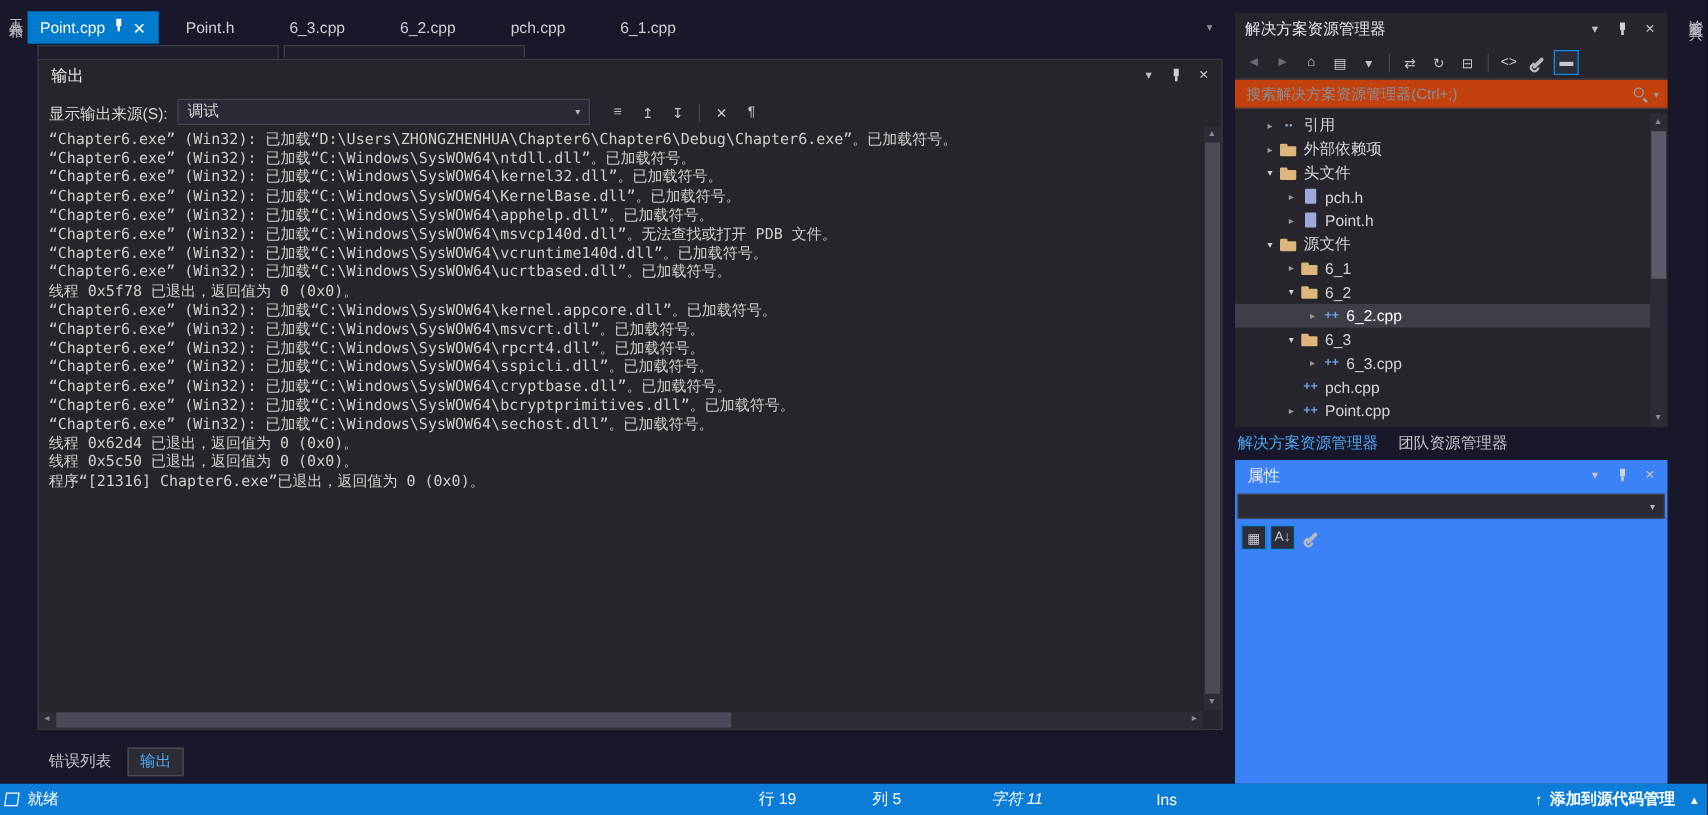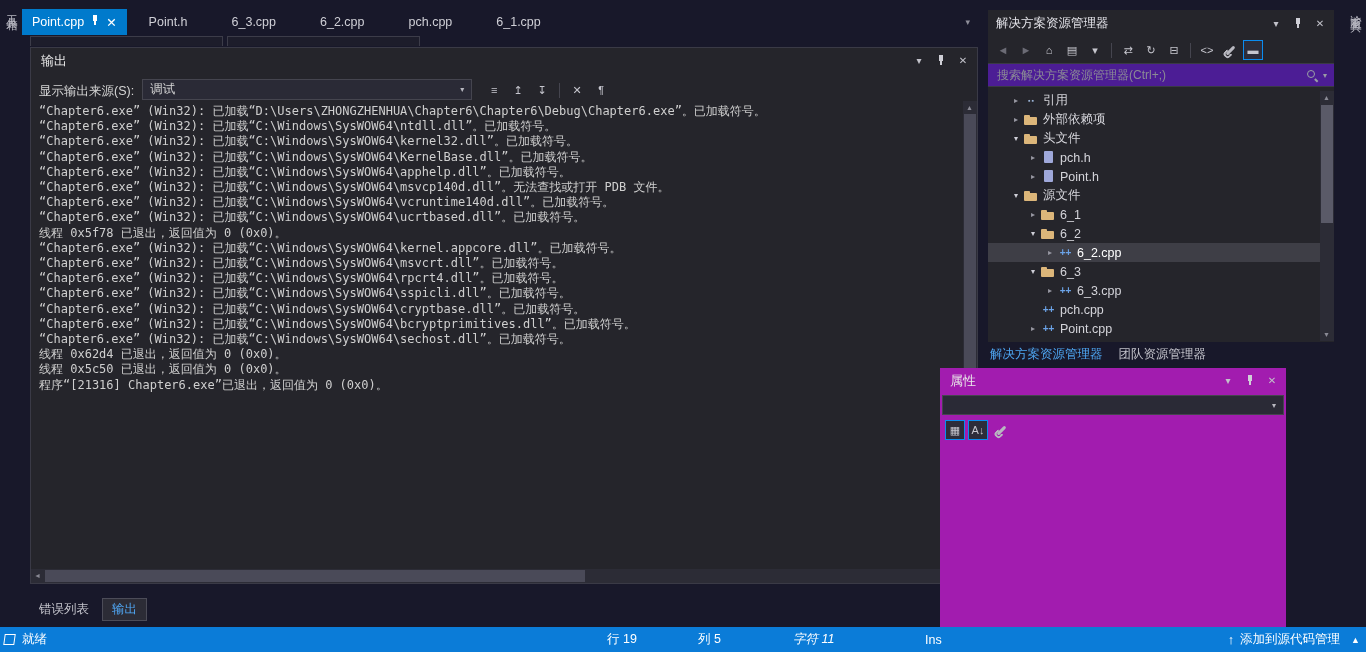--- a/index.html
+++ b/index.html
@@ -69,21 +69,21 @@
 
   
   .bottom-tool-tabs{position:absolute;left:30px;top:598px;display:flex;gap:4px;font-size:12.5px;align-items:center;height:22px;text-align:right;}
   .tool-tab{padding:2px 9px;color:#c4c4cc;cursor:default;}
   .tool-tab.active{color:#50a8f5;background:#2c2c36;border:1px solid #4c4c58;}
 
   
   .se-panel{position:absolute;left:988px;top:10px;width:346px;height:332px;background:#25252b;}
   .se-header{height:27px;display:flex;align-items:center;padding:0 4px 0 8px;font-size:12.5px;color:#e4e4ea;}
   .se-toolbar{height:26px;display:flex;align-items:center;gap:3px;padding:0 5px;}
-  .se-search{height:24px;display:flex;align-items:center;background:#4c1d95;border-top:1px solid #3a3a46;border-bottom:1px solid #3a3a46;padding:0 7px;gap:5px;}
+  .se-search{height:24px;display:flex;align-items:center;background:#c2410c;border-top:1px solid #3a3a46;border-bottom:1px solid #3a3a46;padding:0 7px;gap:5px;}
   .se-search input{flex:1;background:transparent;border:none;outline:none;color:#c9c9d1;font-size:12px;font-family:inherit;}
   .se-search input::placeholder{color:#8b8b95;}
   .mag{position:relative;display:inline-block;width:12px;height:12px;flex:none;}
   .mag::before{content:"";position:absolute;left:1px;top:1px;width:6px;height:6px;border:1.5px solid #9aa0a6;border-radius:50%;}
   .mag::after{content:"";position:absolute;left:9px;top:9px;width:4px;height:1.5px;background:#9aa0a6;transform:rotate(45deg);transform-origin:left center;}
   .search-chev{font-size:8px;color:#9a9aa5;}
 
   .se-tree{position:absolute;left:0;right:14px;top:81px;bottom:0;overflow:hidden;font-size:12.5px;}
   .trow{display:flex;align-items:center;height:19px;color:#d4d4da;cursor:default;white-space:nowrap;}
   .trow.selected{background:#3e3e46;color:#fff;}
@@ -101,36 +101,36 @@
 
   .se-vscroll{position:absolute;right:0;top:81px;bottom:1px;width:14px;background:#2c2c36;}
   .se-vscroll .thumb{position:absolute;left:1px;right:1px;top:14px;height:118px;background:#5a5a68;}
   .se-vscroll .up{top:0;left:0;}.se-vscroll .down{bottom:0;left:0;}
 
   .se-tabs{position:absolute;left:990px;top:346px;width:344px;display:flex;gap:16px;font-size:12.5px;}
   .se-tab{color:#c2c2ca;cursor:default;}
   .se-tab.active{color:#4ea6f2;}
 
   
-  .props-panel{position:absolute;left:940px;top:368px;width:346px;height:259px;background:#a21caf;}
+  .props-panel{position:absolute;left:988px;top:368px;width:346px;height:259px;background:#3b82f6;}
   .props-combo{margin:2px;height:20px;width:calc(100% - 4px);}
   .props-toolbar{height:26px;display:flex;align-items:center;gap:3px;padding:0 5px;}
   .props-content{position:absolute;left:0;right:0;top:78px;bottom:0;background:#232329;}
   .wm-shade{position:absolute;left:0;right:0;bottom:0;height:72px;background:rgba(6,6,10,0.6);
             display:flex;flex-direction:column;justify-content:center;align-items:center;gap:2px;}
   .wm-title{font-size:22px;color:rgba(255,255,255,0.45);}
   .wm-sub{font-size:13.5px;color:rgba(255,255,255,0.5);}
 
   
   .status-bar{position:absolute;left:0;right:0;bottom:0;height:25px;background:#0b7cd8;color:#fff;font-size:12.5px;}
   .sb-item{position:absolute;top:0;height:25px;display:flex;align-items:center;gap:7px;}
   .sb-ready{left:4px;}
   .sb-glyph{width:11px;height:11px;border:1px solid #fff;transform:skewX(-8deg);}
   .sb-line{left:607px;}.sb-col{left:698px;}.sb-char{left:793px;font-style:italic;}.sb-ins{left:925px;}
-  .sb-right{right:26px;gap:6px;}
+  .sb-right{right:26px;gap:6px;font-weight:bold;}
   .i-uparrow::before{content:"↑";}
   .sb-caret{position:absolute;right:6px;top:0;height:25px;display:flex;align-items:center;font-size:9px;color:#fff;}
 </style>
 </head>
 <body>
 
 <div class="root">
 
   <div class="vert-text vert-left">工具箱</div>
   <div class="vert-text vert-right">诊断工具</div>

